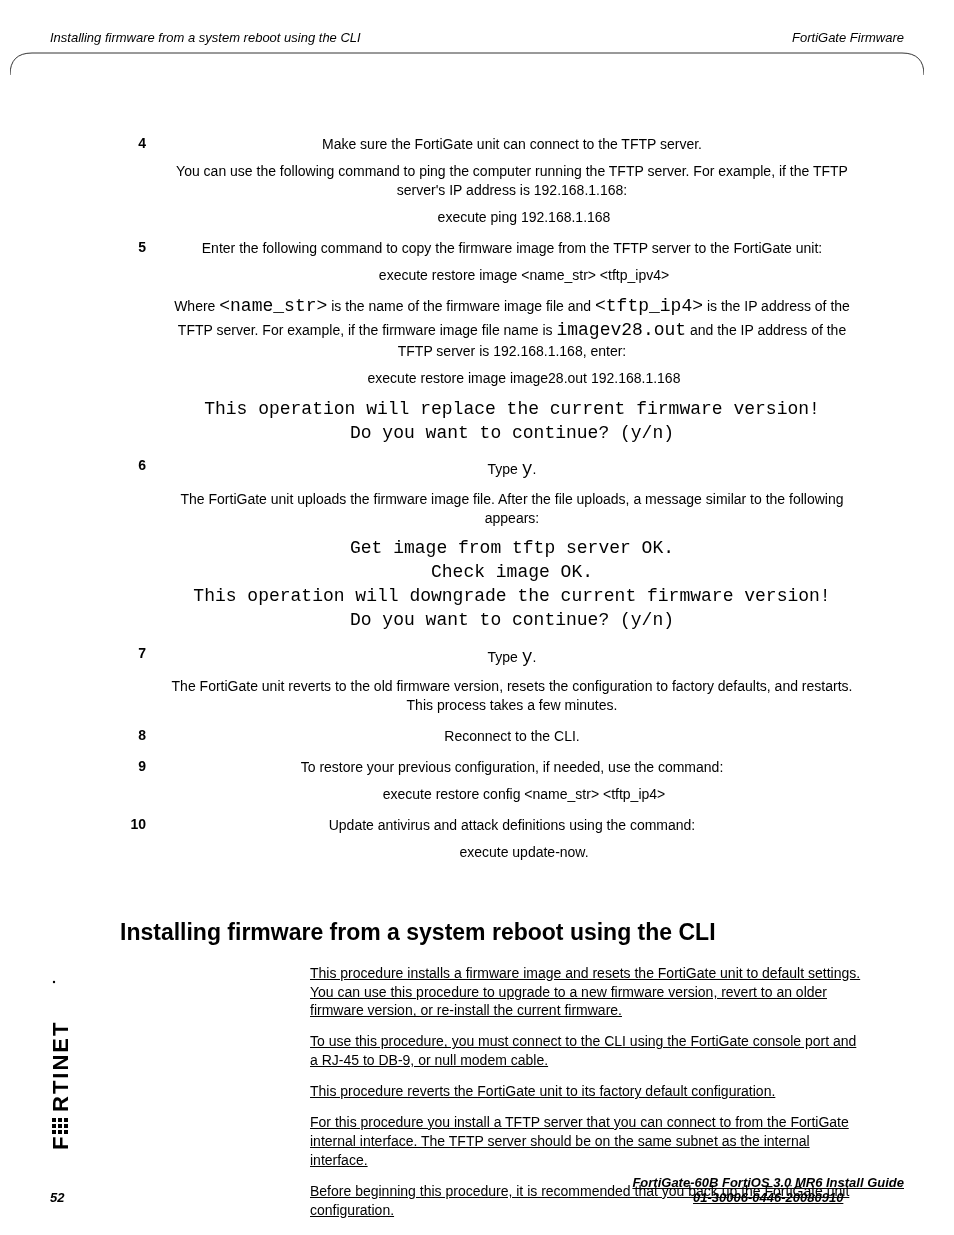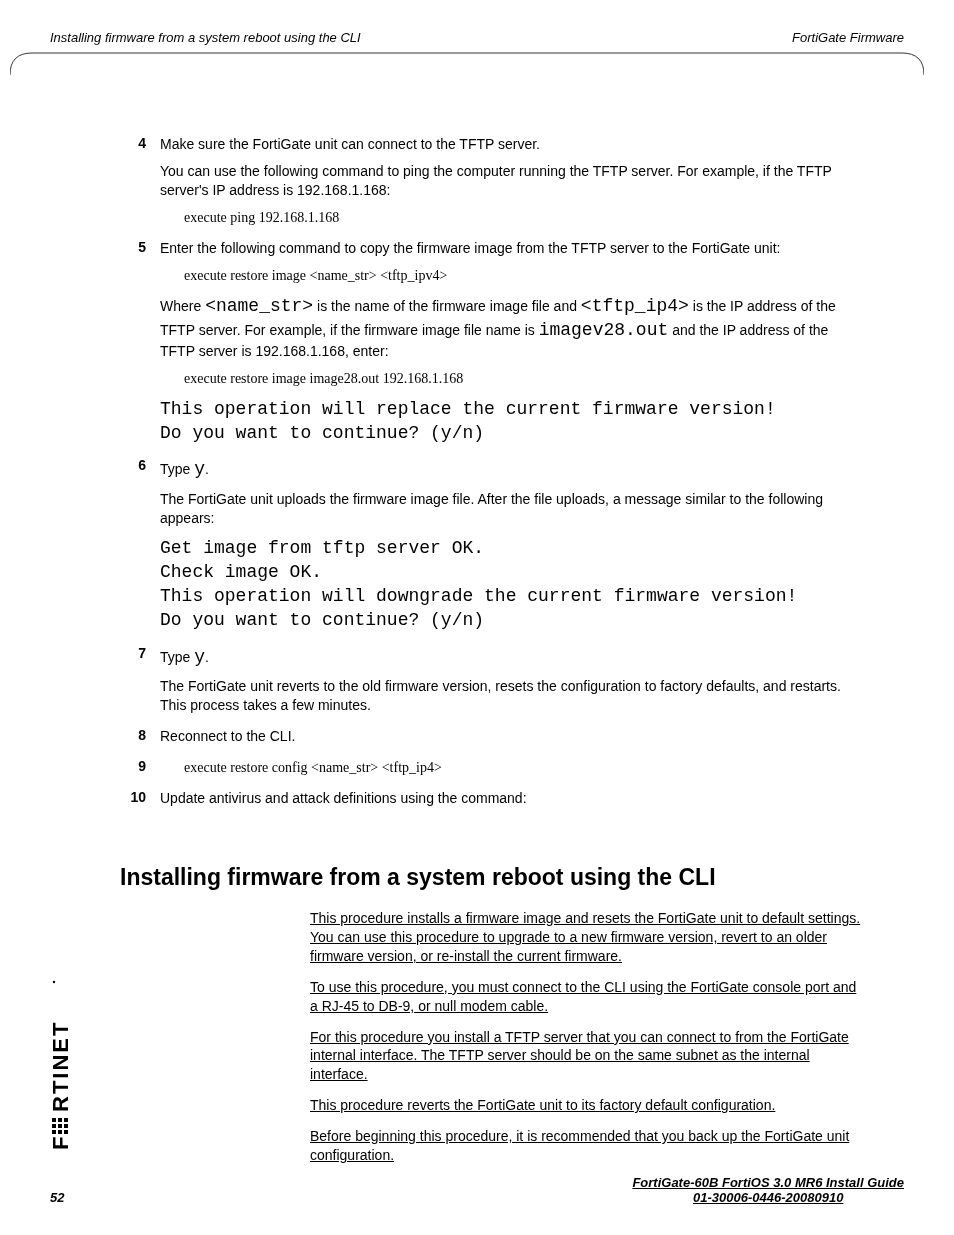--- a/index.html
+++ b/index.html
@@ -38,30 +38,31 @@
     .step-num {
       width: 40px;
       text-align: right;
       padding-right: 14px;
       font-weight: bold;
       flex-shrink: 0;
     }
     .step-body {
       flex: 1;
       line-height: 1.35;
+      text-align: center;
     }
     .step-body p {
       margin-bottom: 8px;
     }
     .code {
       font-family: "Courier New", Courier, monospace;
       font-size: 18px;
     }
     .code-indent {
-      font-family: Liberation Serif, serif;
+      font-family: Liberation Sans, sans-serif;
       font-size: 14px;
       margin-left: 24px;
       margin-bottom: 8px;
       line-height: 1.4;
     }
     .heading {
       font-size: 23px;
       font-weight: bold;
       margin: 48px 0 18px 0;
     }
@@ -156,38 +157,40 @@
   <div class="step-row">
     <div class="step-num">8</div>
     <div class="step-body">
       <p>Reconnect to the CLI.</p>
     </div>
   </div>
 
   <div class="step-row">
     <div class="step-num">9</div>
     <div class="step-body">
+      <p>To restore your previous configuration, if needed, use the command:</p>
       <p class="code-indent">execute restore config &lt;name_str&gt; &lt;tftp_ip4&gt;</p>
     </div>
   </div>
 
   <div class="step-row">
     <div class="step-num">10</div>
     <div class="step-body">
       <p>Update antivirus and attack definitions using the command:</p>
+      <p class="code-indent">execute update-now.</p>
     </div>
   </div>
 
   <h2 class="heading">Installing firmware from a system reboot using the CLI</h2>
 
   <div class="section-body">
     <p>This procedure installs a firmware image and resets the FortiGate unit to default settings. You can use this procedure to upgrade to a new firmware version, revert to an older firmware version, or re-install the current firmware.</p>
     <p>To use this procedure, you must connect to the CLI using the FortiGate console port and a RJ-45 to DB-9, or null modem cable.</p>
+    <p>This procedure reverts the FortiGate unit to its factory default configuration.</p>
     <p>For this procedure you install a TFTP server that you can connect to from the FortiGate internal interface. The TFTP server should be on the same subnet as the internal interface.</p>
-    <p>This procedure reverts the FortiGate unit to its factory default configuration.</p>
     <p>Before beginning this procedure, it is recommended that you back up the FortiGate unit configuration.</p>
   </div>
 
 </div>
 
 <div class="logo-vert">
   <svg width="26" height="180" viewBox="0 0 26 180">
     <g transform="translate(13,90) rotate(-90) translate(-90,-13)">
       <text x="0" y="20" font-family="Arial" font-size="22" font-weight="900" letter-spacing="2" fill="#000">F</text>
       <g transform="translate(16,4)">

